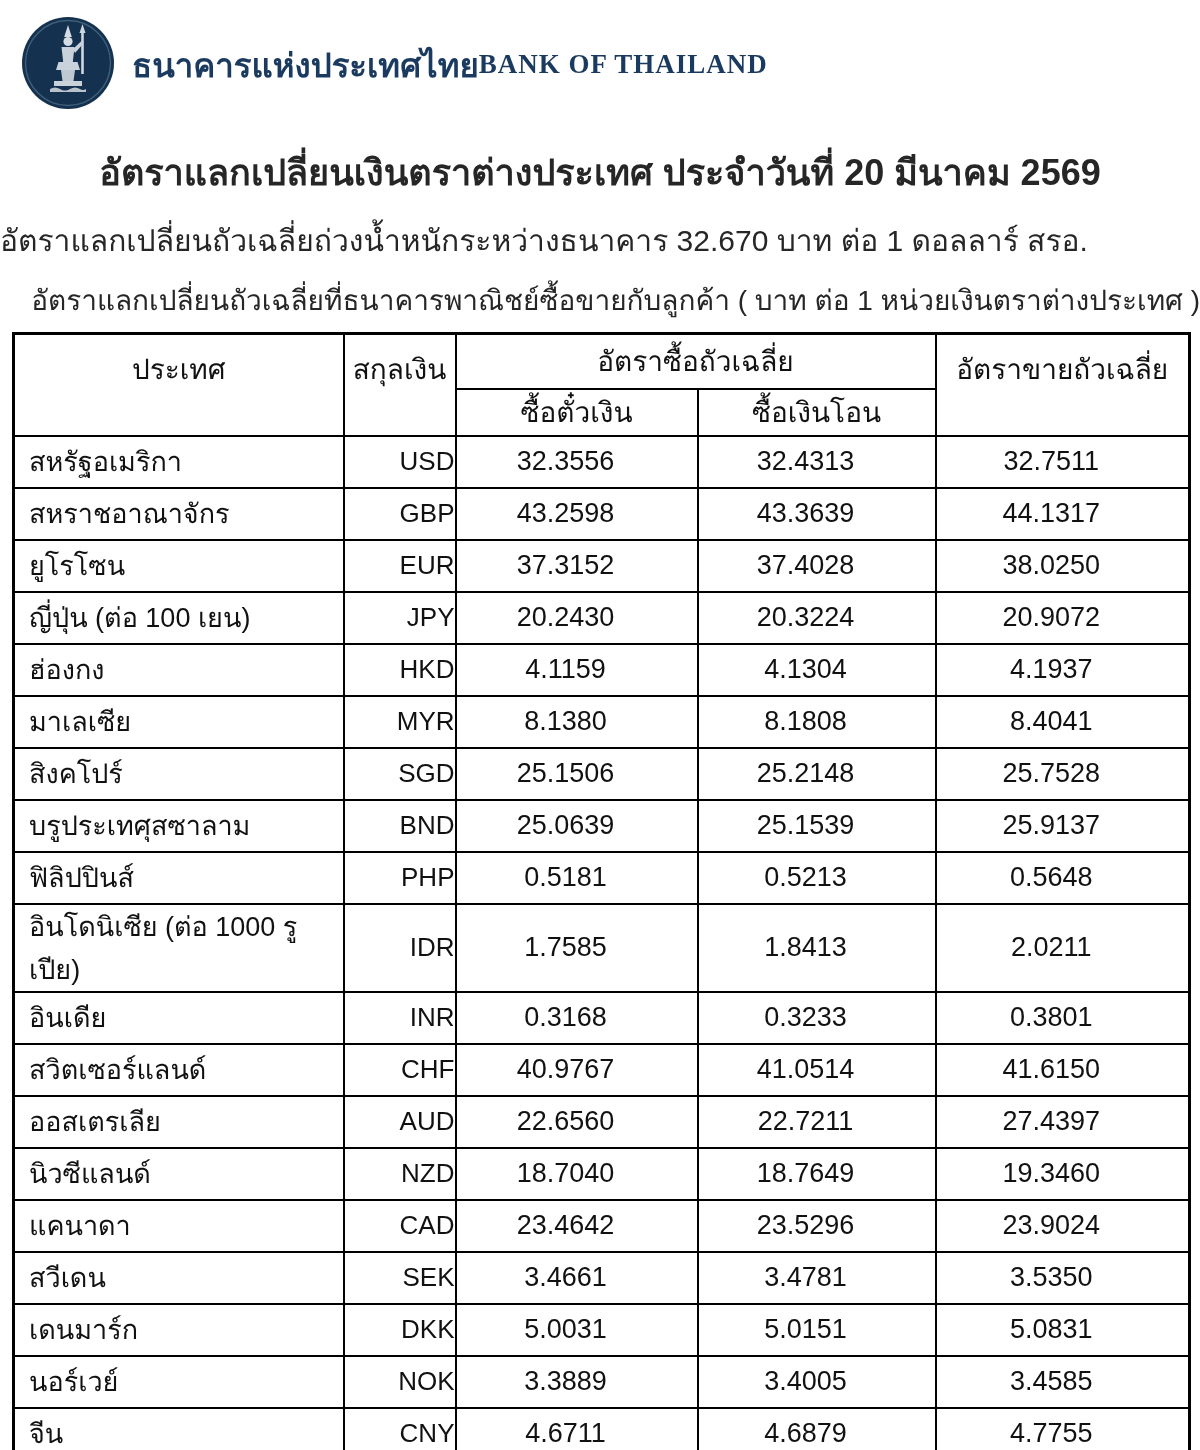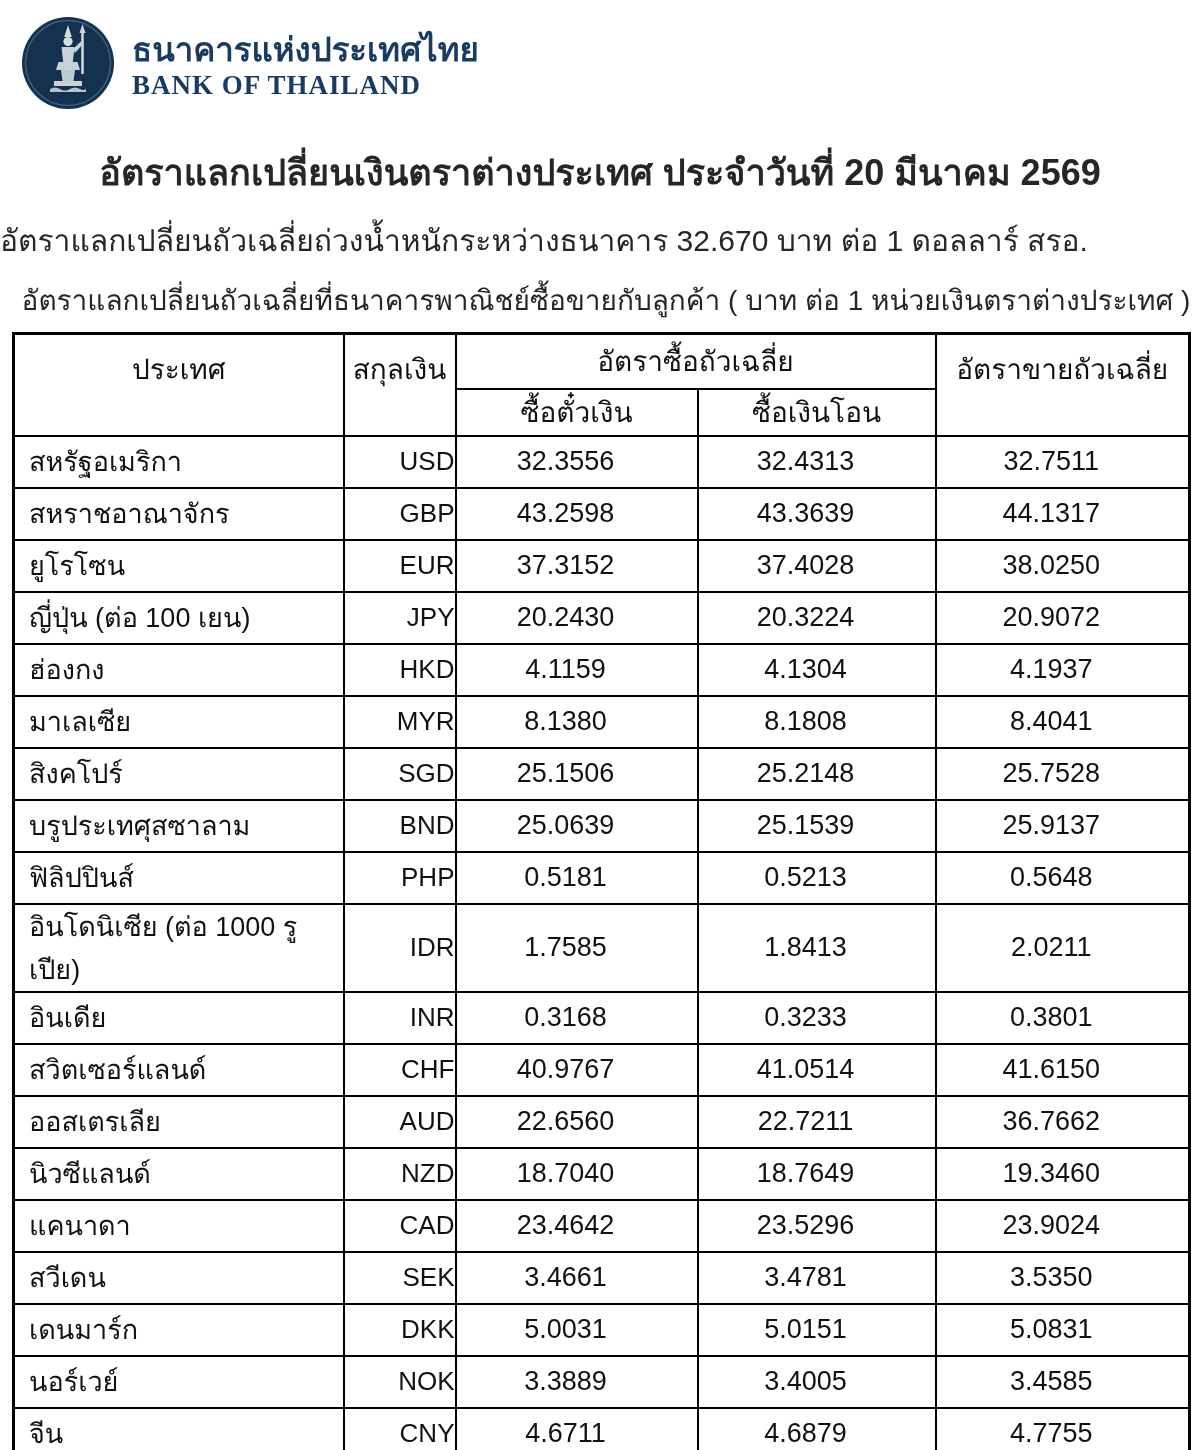--- a/index.html
+++ b/index.html
@@ -15,21 +15,21 @@
 
   
   .brand {
     display: flex;
     align-items: center;
     gap: 16px;
     padding: 8px 0 0 20px;
     height: 118px;
   }
   .brand-logo { width: 96px; height: 96px; flex: 0 0 auto; }
-  .brand-text { display: flex; flex-direction: column; justify-content: center; padding-top: 6px; }
+  .brand-text { display: flex; flex-direction: row; justify-content: center; padding-top: 6px; }
   .brand-thai {
     font-size: 33px;
     font-weight: 700;
     color: #1b3a5f;
     line-height: 1.15;
   }
   .brand-eng {
     font-family: "Liberation Serif", serif;
     font-size: 27px;
     font-weight: 600;
@@ -47,21 +47,21 @@
     color: #262626;
   }
   .title-sub {
     margin-top: 16px;
     font-size: 30px;
     font-weight: 500;
     color: #262626;
   }
   .table-caption {
     margin: 14px 0 10px 12px;
-    text-align: center;
+    text-align: right;
     font-size: 28px;
     font-weight: 500;
     color: #262626;
   }
 
   
   table.rates {
     border-collapse: collapse;
     table-layout: fixed;
     width: 1176px;
@@ -225,21 +225,21 @@
         <td class="c-code">CHF</td>
         <td class="c-num">40.9767</td>
         <td class="c-num">41.0514</td>
         <td class="c-num">41.6150</td>
       </tr>
       <tr>
         <td class="c-country">ออสเตรเลีย</td>
         <td class="c-code">AUD</td>
         <td class="c-num">22.6560</td>
         <td class="c-num">22.7211</td>
-        <td class="c-num">36.7662</td>
+        <td class="c-num">27.4397</td>
       </tr>
       <tr>
         <td class="c-country">นิวซีแลนด์</td>
         <td class="c-code">NZD</td>
         <td class="c-num">18.7040</td>
         <td class="c-num">18.7649</td>
         <td class="c-num">19.3460</td>
       </tr>
       <tr>
         <td class="c-country">แคนาดา</td>

